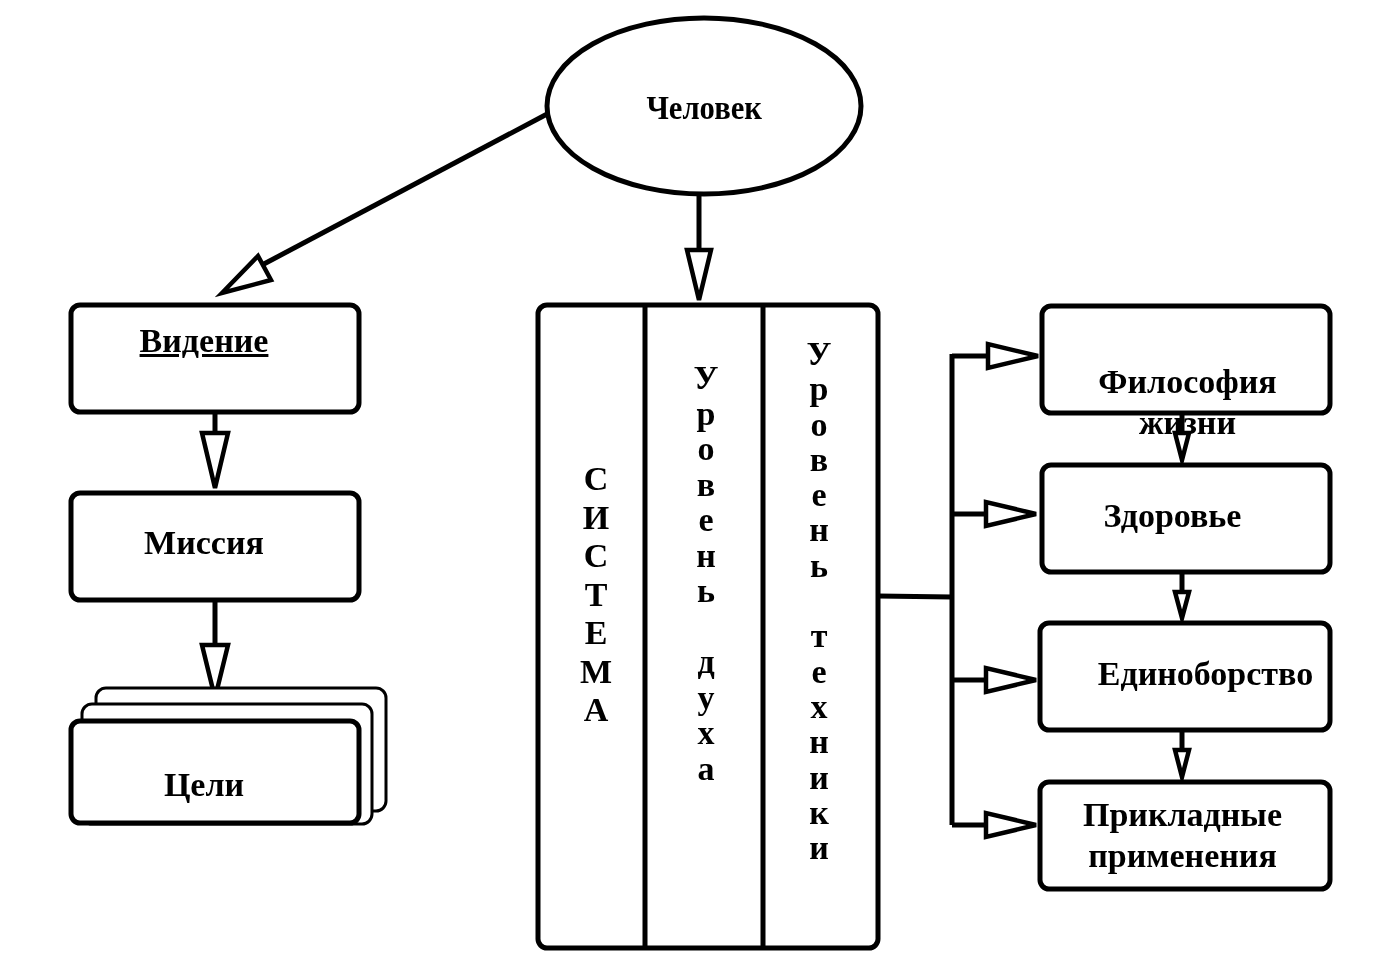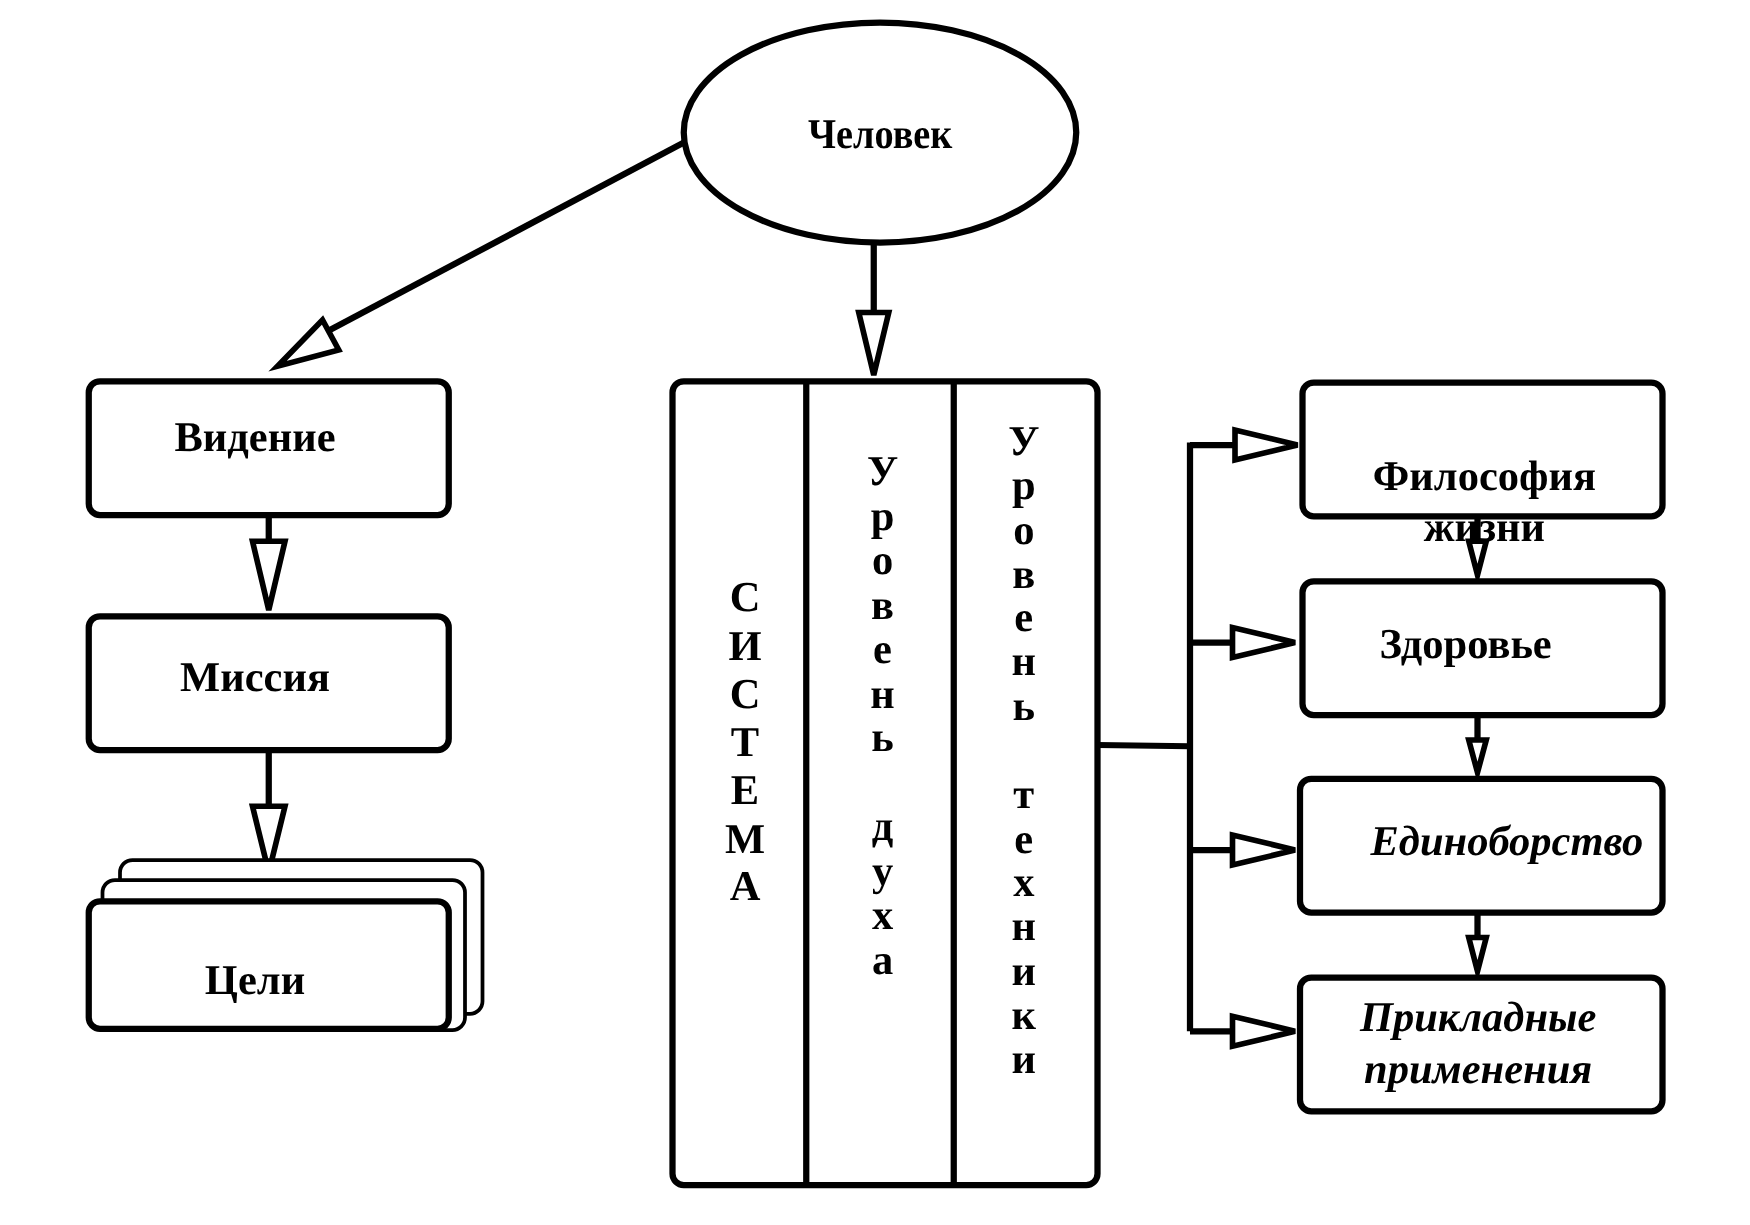--- a/index.html
+++ b/index.html
@@ -72,28 +72,28 @@
   <line class="stroke" x1="1182" y1="731" x2="1182" y2="750"></line>
   <polygon class="head" points="1175,750 1189,750 1182,777"></polygon>
 
   <rect class="box" x="1040" y="782" width="290" height="107" rx="9"></rect>
 </svg>
 
 <div class="lbl" style="left:547px; top:62px; width:314px; height:90px;">
   <span class="ell-lbl">Человек</span>
 </div>
 
-<div class="lbl" style="left:73px; top:326px; width:262px; height:48px;">Видение</div>
+<div class="lbl" style="left:73px; top:316px; width:262px; height:48px;text-decoration:underline;">Видение</div>
 <div class="lbl" style="left:73px; top:518px; width:262px; height:48px;text-align:center;">Миссия</div>
 <div class="lbl" style="left:73px; top:760px; width:262px; height:48px;">Цели</div>
 
 <div class="lbl" style="left:1060px; top:312px; width:245px; height:90px; padding:0 5px;margin-top:45px;">Философия жизни</div>
 <div class="lbl" style="left:1044px; top:490px; width:257px; height:50px;">Здоровье</div>
-<div class="lbl" style="left:1042px; top:648px; width:327px; height:50px;font-style:italic;">Единоборство</div>
-<div class="lbl" style="left:1055px; top:790px; width:255px; height:90px;font-style:italic;">Прикладные применения</div>
+<div class="lbl" style="left:1042px; top:648px; width:327px; height:50px;">Единоборство</div>
+<div class="lbl" style="left:1055px; top:790px; width:255px; height:90px;">Прикладные применения</div>
 
 <div class="vert" style="left:576px; top:460px; line-height:38.5px;">С
 И
 С
 Т
 Е
 М
 А</div>
 <div class="vert" style="left:686px; top:360px; line-height:35.5px;">У
 р

